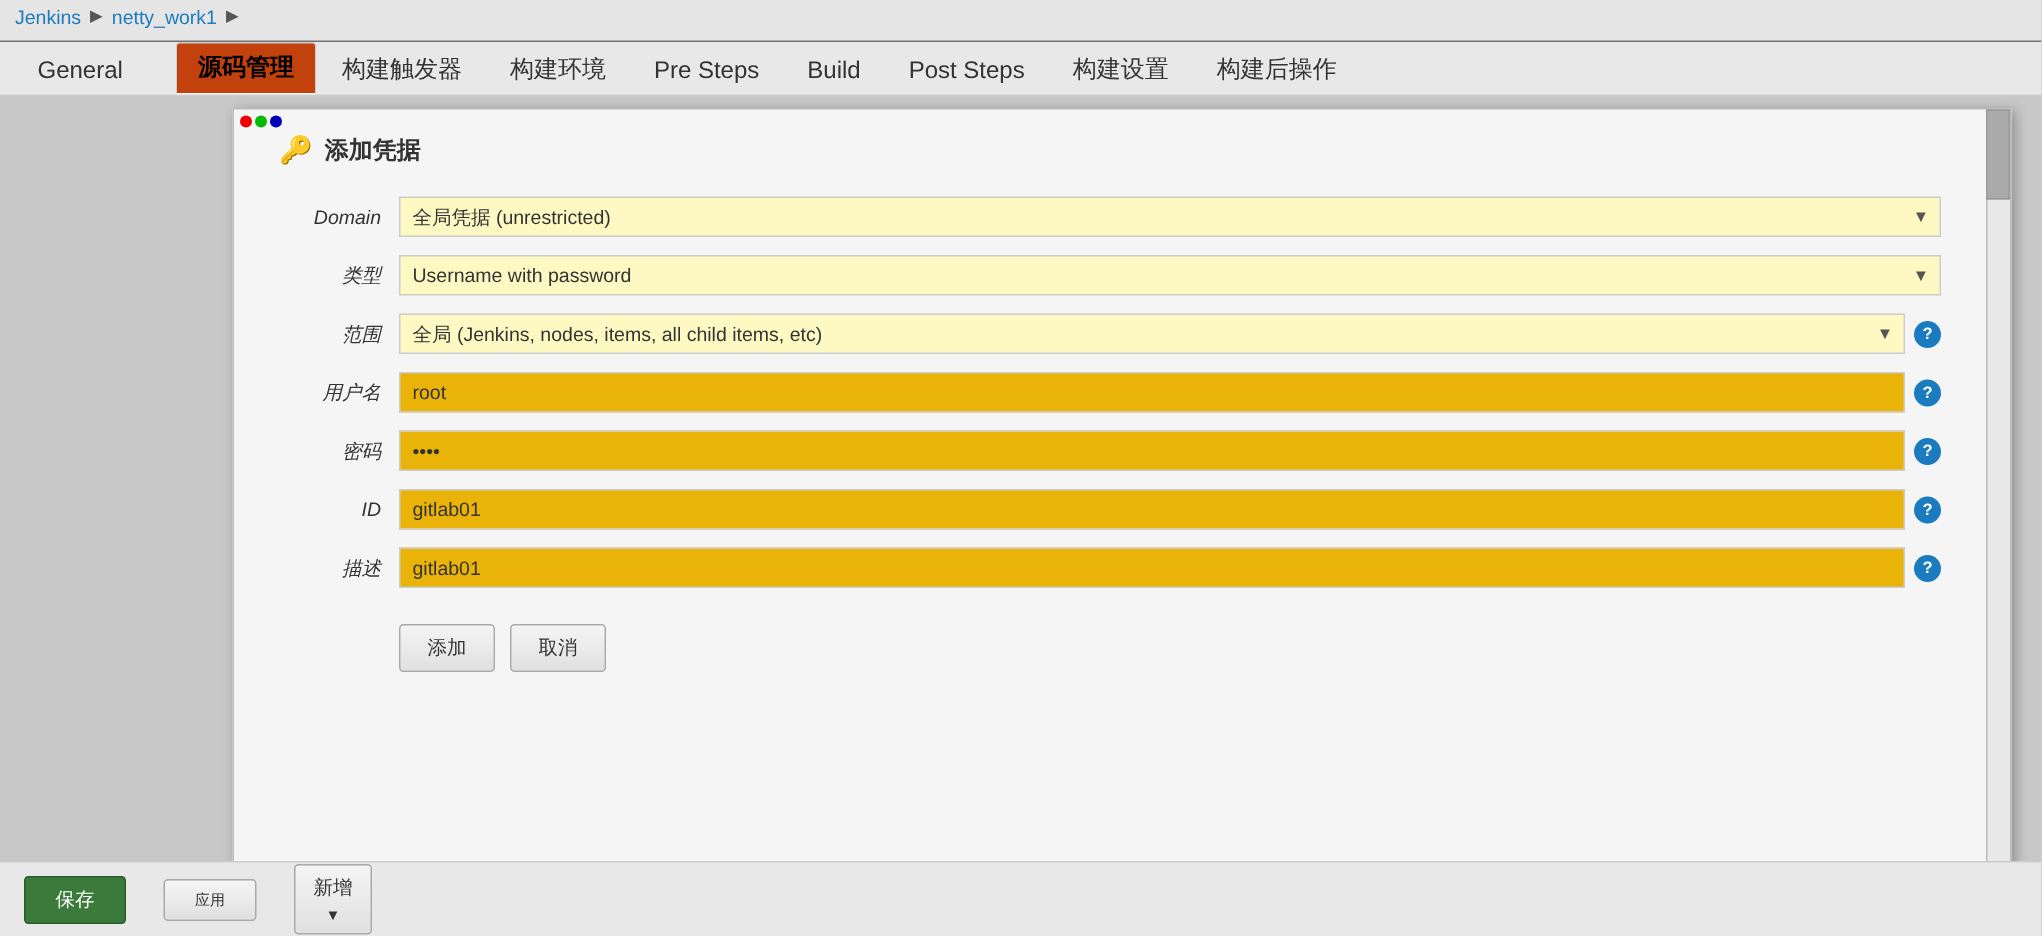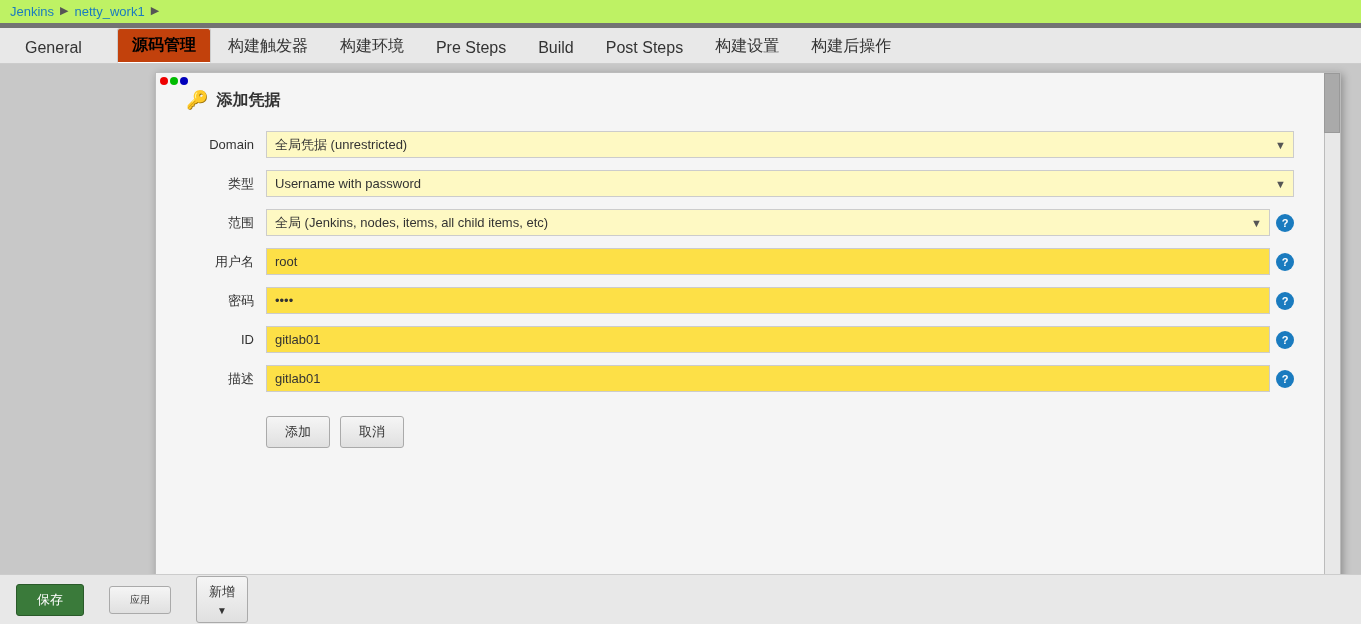--- a/index.html
+++ b/index.html
@@ -7,22 +7,22 @@
       font-family: Arial, sans-serif;
       font-size: 13px;
       background: #b0b0b0;
       width: 1361px;
       height: 624px;
       overflow: hidden;
     }
 
     
     .breadcrumb-bar {
-      background: #bef264;
-      border-bottom: 5px solid #737373;
+      background: #e5e5e5;
+      border-bottom: 1px solid #737373;
       padding: 4px 10px;
       display: flex;
       gap: 6px;
       height: 28px;
     }
     .breadcrumb-item {
       color: #1a7bbf;
       font-size: 13px;
       cursor: pointer;
     }
@@ -144,20 +144,21 @@
       align-items: center;
       margin-bottom: 12px;
     }
     .form-label {
       width: 80px;
       text-align: right;
       padding-right: 12px;
       color: #333;
       font-size: 13px;
       flex-shrink: 0;
+      font-style: italic;
     }
     .form-control-wrap {
       flex: 1;
       position: relative;
     }
     .form-select {
       width: 100%;
       padding: 5px 30px 5px 8px;
       border: 1px solid #ccc;
       background: #fef9c3;
@@ -173,21 +174,21 @@
       top: 50%;
       transform: translateY(-50%);
       font-size: 11px;
       color: #555;
       pointer-events: none;
     }
     .form-input {
       width: 100%;
       padding: 5px 30px 5px 8px;
       border: 1px solid #ccc;
-      background: #fde047;
+      background: #eab308;
       font-size: 13px;
       color: #333;
     }
 
     
     .help-icon {
       width: 18px;
       height: 18px;
       background: #1a7bbf;
       border-radius: 50%;

